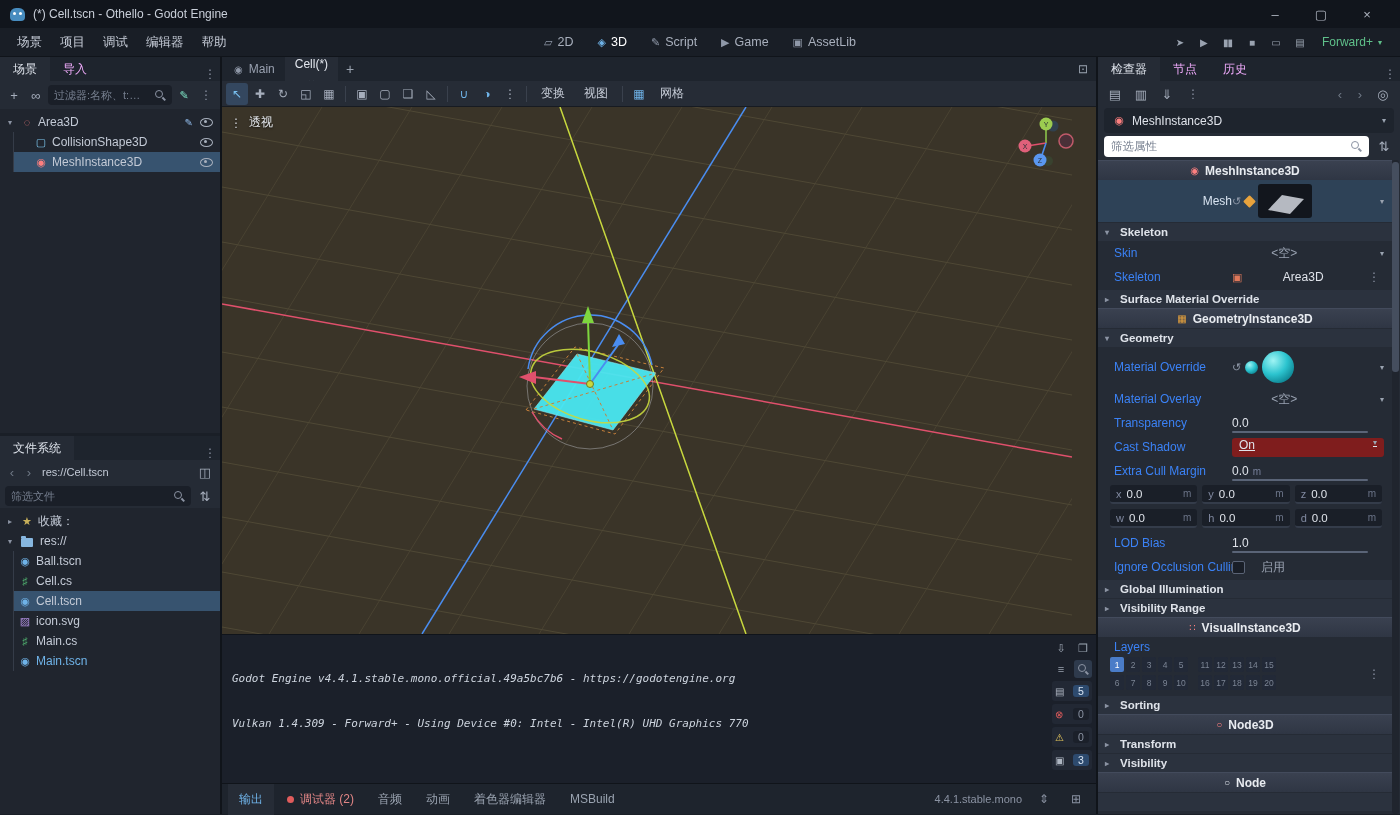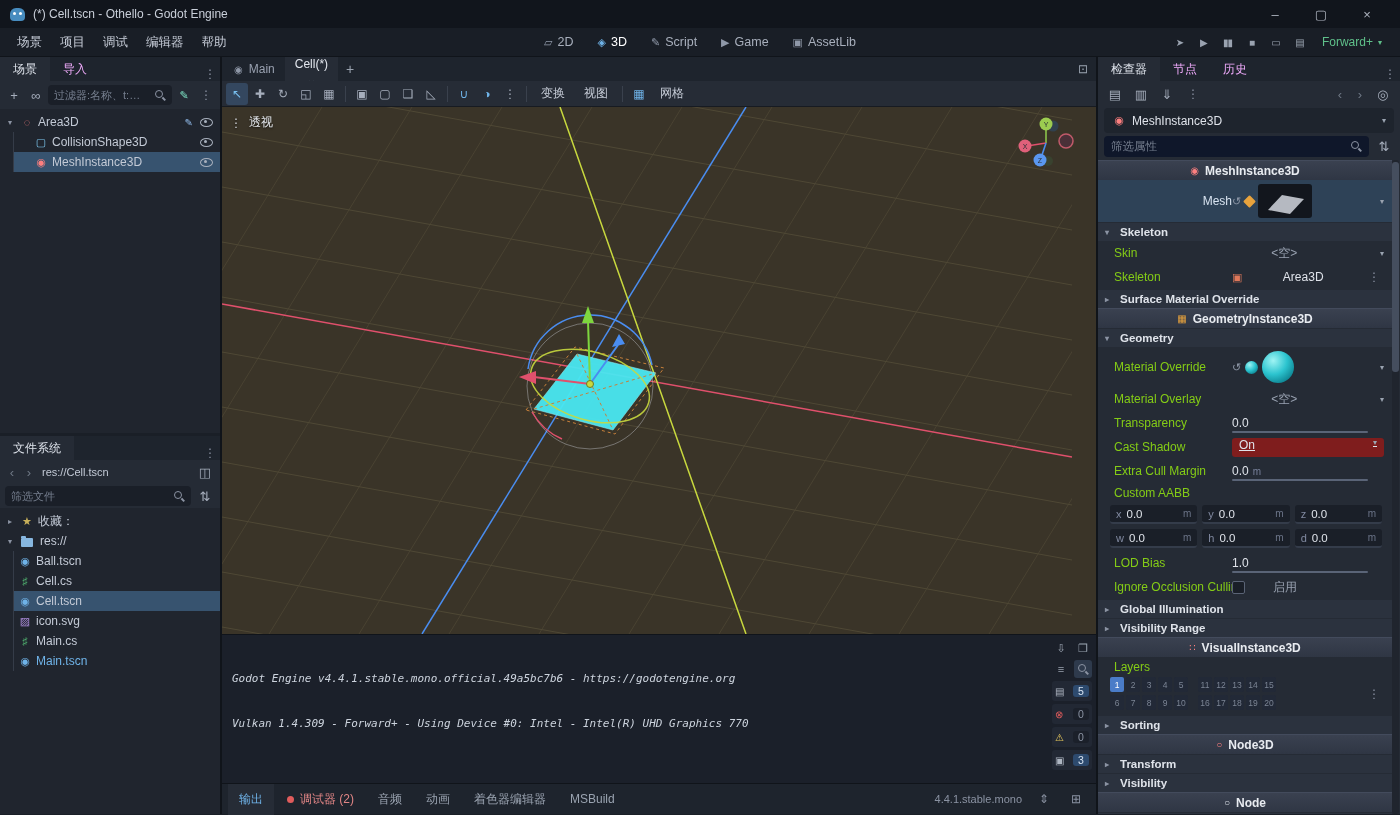--- a/index.html
+++ b/index.html
@@ -118,29 +118,29 @@
   .btab.debugger { color:#e08585; }
   .red-dot { width:7px; height:7px; border-radius:50%; background:#e05c5c; }
   .version-area { margin-left:auto; color:#8b93a3; font-size:11px; display:flex; align-items:center; gap:12px; padding-right:4px; }
 
   
   .insp-toolbar { height:26px; display:flex; align-items:center; padding:0 7px; gap:6px; flex:none; }
   .insp-node-row { height:25px; display:flex; align-items:center; margin:1px 6px 1px 6px; background:#1e242d; border-radius:4px; padding:0 8px; gap:6px; flex:none; }
   .insp-node-row .nname { color:#dfe3ea; flex:1; }
   .chev { color:#9aa3b0; font-size:8px; }
   .insp-filter-row { display:flex; align-items:center; margin:2px 6px 3px 6px; gap:5px; flex:none; }
-  .insp-filter { flex:1; height:21px; background:#0f172a; border-radius:4px; display:flex; align-items:center; padding:0 7px; gap:12px; color:#767f8f; font-size:11.5px; }
+  .insp-filter { flex:1; height:21px; background:#ffffff; border-radius:4px; display:flex; align-items:center; padding:0 7px; gap:12px; color:#767f8f; font-size:11.5px; }
   .insp-content { flex:1; overflow:hidden; position:relative; min-height:0; }
   .insp-scroll { position:absolute; inset:0 8px 0 0; overflow:hidden; }
   .icat { height:20px; display:flex; align-items:center; justify-content:center; gap:6px; background:linear-gradient(#3a4150,#2f3644); color:#e8ebf0; font-weight:bold; font-size:12px; border-top:1px solid #434b5c; }
   .icat .cicon { font-size:10px; font-weight:normal; }
   .isec { height:18px; display:flex; align-items:center; gap:5px; background:#2b323e; color:#dfe3ea; font-weight:bold; font-size:11.5px; padding:0 7px; margin-top:1px; }
   .isec .arr { color:#8b93a3; font-size:8px; width:10px; }
   .iprop { min-height:24px; display:flex; align-items:center; padding:0 8px 0 16px; }
-  .plabel { flex:1; color:#84cc16; font-size:12px; white-space:nowrap; overflow:hidden; }
+  .plabel { flex:1; color:#3b82f6; font-size:12px; white-space:nowrap; overflow:hidden; }
   .pvalue { width:152px; display:flex; align-items:center; gap:4px; position:relative; flex:none; }
   .pvalue .chev { margin-left:auto; }
   .pvalue.slider::after { content:''; position:absolute; left:0; right:16px; bottom:-3px; height:2px; background:#5a6477; border-radius:1px; }
   .num { color:#dfe3ea; font-size:12px; }
   .unit { color:#77809a; font-size:10px; }
   .empty-val { color:#9aa3b2; margin:0 auto; font-size:12px; }
   .ricon { color:#8f98a8; font-size:11px; }
   .dropdown-box { flex:1; height:19px; background:#7f1d1d; border-radius:3px; display:flex; align-items:flex-start; padding:0 7px; color:#dfe3ea;text-decoration:underline; }
   .dropdown-box .chev { margin-left:auto; }
   .mesh-row { min-height:42px; background:#2e4257;text-align:right; }
@@ -150,21 +150,21 @@
   .ball { border-radius:50%; background:radial-gradient(circle at 35% 30%, #9ff4f4, #2cc4cf 45%, #0f8795 78%, #0a6b78); flex:none; }
   .ball.small { width:13px; height:13px; }
   .ball.big { width:32px; height:32px; }
   .mo-row { min-height:40px; }
   .aabb-row { display:flex; gap:5px; padding:2px 10px 3px 12px; }
   .aabb-field { flex:1; height:19px; background:#1a1f28; border-radius:3px; display:flex; align-items:center; padding:0 6px; gap:5px; border-bottom:2px solid #343c4a; }
   .aabb-k { color:#8089a0; font-size:11px; }
   .aabb-v { color:#dfe3ea; font-size:11.5px; flex:1; }
   .aabb-u { color:#6b7488; font-size:10px; }
   .checkbox { width:13px; height:13px; background:#191e27; border:1px solid #5a6375; border-radius:2px; flex:none; }
-  .cb-label { color:#9aa3b2; font-size:12px; margin-left:24px; }
+  .cb-label { color:#9aa3b2; font-size:12px; margin-left:12px; }
   .layers-wrap { display:flex; align-items:center; padding:0 8px 5px 12px; }
   .layers-grid { display:flex; flex-direction:column; gap:3px; }
   .lrow { display:flex; gap:2px; align-items:center; }
   .lcell { width:14px; height:15px; background:#222937; border-radius:2px; display:flex; align-items:center; justify-content:center; font-size:8.5px; color:#7b8494; }
   .lcell.on { background:#4a7cc8; color:#fff; }
   .lgap { width:6px; }
   .layers-dots { margin-left:auto; }
   .iscrollbar { position:absolute; right:1px; top:0; bottom:0; width:7px; background:#20252e; border-radius:3px; }
   .iscroll-thumb { position:absolute; top:2px; left:0; width:7px; height:210px; background:#454e5e; border-radius:3px; }
 </style>
@@ -612,23 +612,20 @@
         </div>
 
         <div class="iprop">
           <span class="plabel">Extra Cull Margin</span>
           <div class="pvalue slider">
             <span class="num">0.0</span>
             <span class="unit">m</span>
           </div>
         </div>
 
-        <div class="iprop" style="min-height:20px">
-          <span class="plabel">Custom AABB</span>
-        </div>
         <div class="aabb-row">
           <div class="aabb-field">
             <span class="aabb-k">x</span>
             <span class="aabb-v">0.0</span>
             <span class="aabb-u">m</span>
           </div>
           <div class="aabb-field">
             <span class="aabb-k">y</span>
             <span class="aabb-v">0.0</span>
             <span class="aabb-u">m</span>

